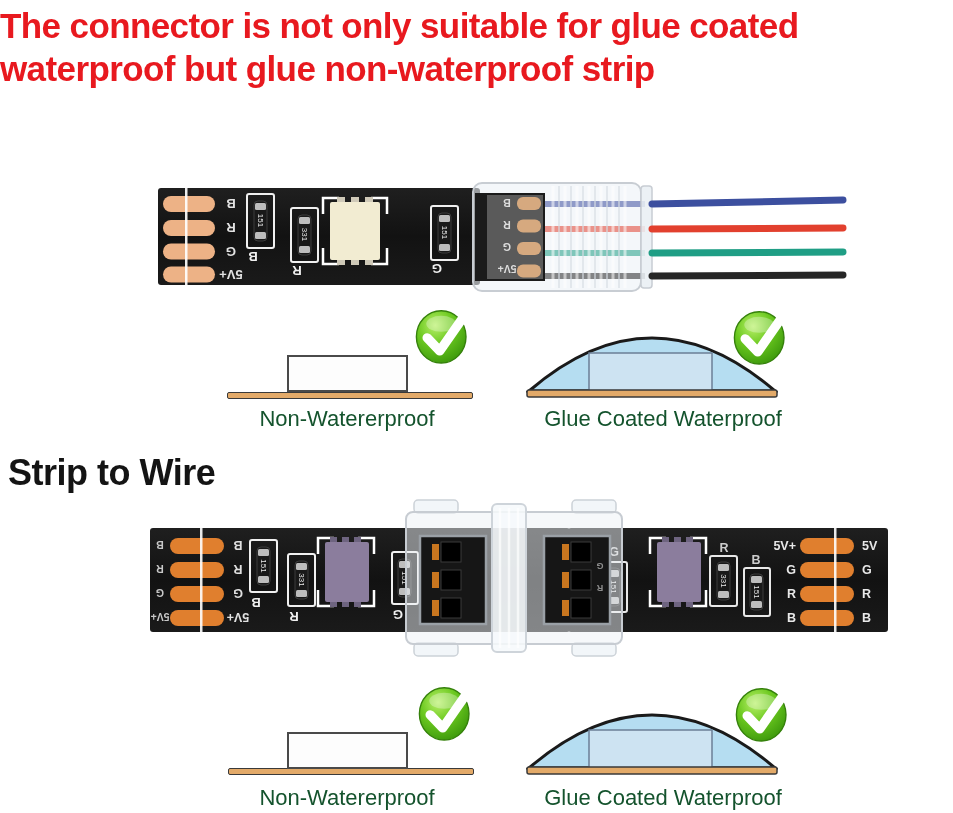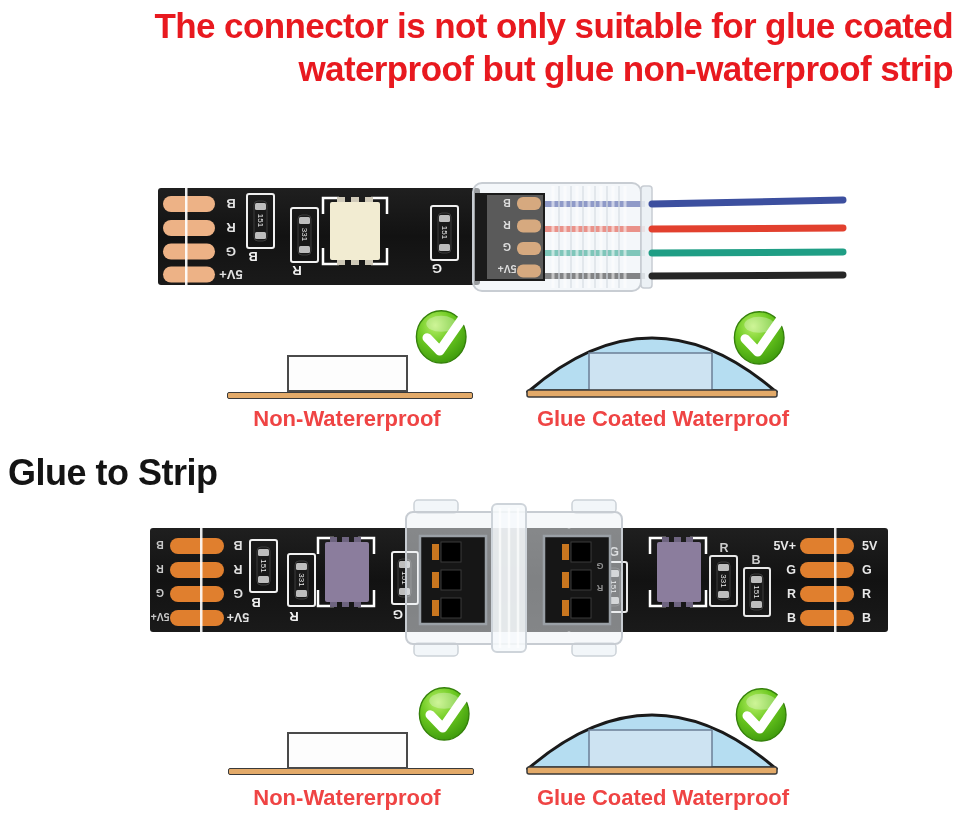--- a/index.html
+++ b/index.html
@@ -1,35 +1,35 @@
 <!DOCTYPE html>
 <html><head>
 <meta charset="utf-8">
 <style>
   html,body{margin:0;padding:0;background:#fff;}
   .canvas{
     position:relative;width:953px;height:813px;background:#fff;overflow:hidden;
     font-family:"Liberation Sans","DejaVu Sans",sans-serif;
   }
-  .headline{position:absolute;top:4px;left:0;width:953px;text-align:right;
+  .headline{position:absolute;top:4px;left:0;width:953px;text-align:left;
     color:#e8191f;font-weight:bold;font-size:35px;letter-spacing:-0.6px;line-height:43px;}
   .headline div{white-space:nowrap;}
   .section-heading{position:absolute;left:8px;color:#141414;font-weight:bold;
     font-size:36px;letter-spacing:-0.5px;white-space:nowrap;}
   #heading1{top:130px;}
   #heading2{top:452px;}
   .fig{position:absolute;}
   #fig1{left:155px;top:178px;}
   #fig2{left:148px;top:498px;}
   .diagram-row{position:absolute;left:0;width:953px;height:140px;}
   #row1{top:300px;} #row2{top:675px;}
   .abs{position:absolute;}
   .base-bar{position:absolute;height:7px;background:#e3aa69;border:1.5px solid #3a3a3a;box-sizing:border-box;border-radius:2px;}
   .cube{position:absolute;left:287px;top:55px;width:121px;height:37px;background:#fdfdfd;border:2px solid #4a4a4a;box-sizing:border-box;}
-  .dg-label{position:absolute;font-size:22px;font-weight:bold;color:#ef4444;text-align:center;white-space:nowrap;}
+  .dg-label{position:absolute;font-size:22px;font-weight:normal;color:#14532d;text-align:center;white-space:nowrap;}
   .badge{position:absolute;width:58px;height:60px;}
   svg text{font-family:"Liberation Sans","DejaVu Sans",sans-serif;}
 </style>
 </head>
 <body>
 
 <div class="canvas">
 
   <svg width="0" height="0" style="position:absolute" aria-hidden="true">
     <defs>
@@ -146,21 +146,21 @@
       <rect x="1" y="55" width="250" height="7" rx="2" fill="#e3aa69" stroke="#3a3a3a" stroke-width="1.5"></rect>
     </svg>
     <svg class="badge" style="left:733px;top:6px;" viewBox="0 0 62 64">
       <ellipse cx="28" cy="34" rx="26.5" ry="28" fill="url(#gradCheck)" stroke="#35810b" stroke-width="1.5"></ellipse>
       <ellipse cx="28" cy="20" rx="16" ry="8.5" fill="rgba(255,255,255,0.30)"></ellipse>
       <path d="M13,35 L26.5,49 L53,11" fill="none" stroke="#ffffff" stroke-width="10" stroke-linecap="round" stroke-linejoin="round"></path>
     </svg>
     <div class="dg-label" style="left:518px;top:106px;width:290px;">Glue Coated Waterproof</div>
   </div>
 
-  <div class="section-heading" id="heading2">Glue to Strip</div>
+  <div class="section-heading" id="heading2">Strip to Wire</div>
 
   <svg class="fig" id="fig2" width="745" height="160" viewBox="0 0 745 160">
     <g>
       <rect x="2" y="30" width="420" height="104" rx="3" fill="url(#pcbGrad)"></rect>
       <text x="12" y="53" transform="rotate(180 12 48)" text-anchor="middle" font-size="10.5" font-weight="bold" fill="#c8c8c8">B</text>
       <text x="12" y="77" transform="rotate(180 12 72)" text-anchor="middle" font-size="10.5" font-weight="bold" fill="#c8c8c8">R</text>
       <text x="12" y="101" transform="rotate(180 12 96)" text-anchor="middle" font-size="10.5" font-weight="bold" fill="#c8c8c8">G</text>
       <text x="12" y="125" transform="rotate(180 12 120)" text-anchor="middle" font-size="10.5" font-weight="bold" fill="#c8c8c8">5V+</text>
       <rect x="22" y="40" width="54" height="16" rx="8" fill="#e07f2e"></rect>
       <rect x="22" y="64" width="54" height="16" rx="8" fill="#e07f2e"></rect>

